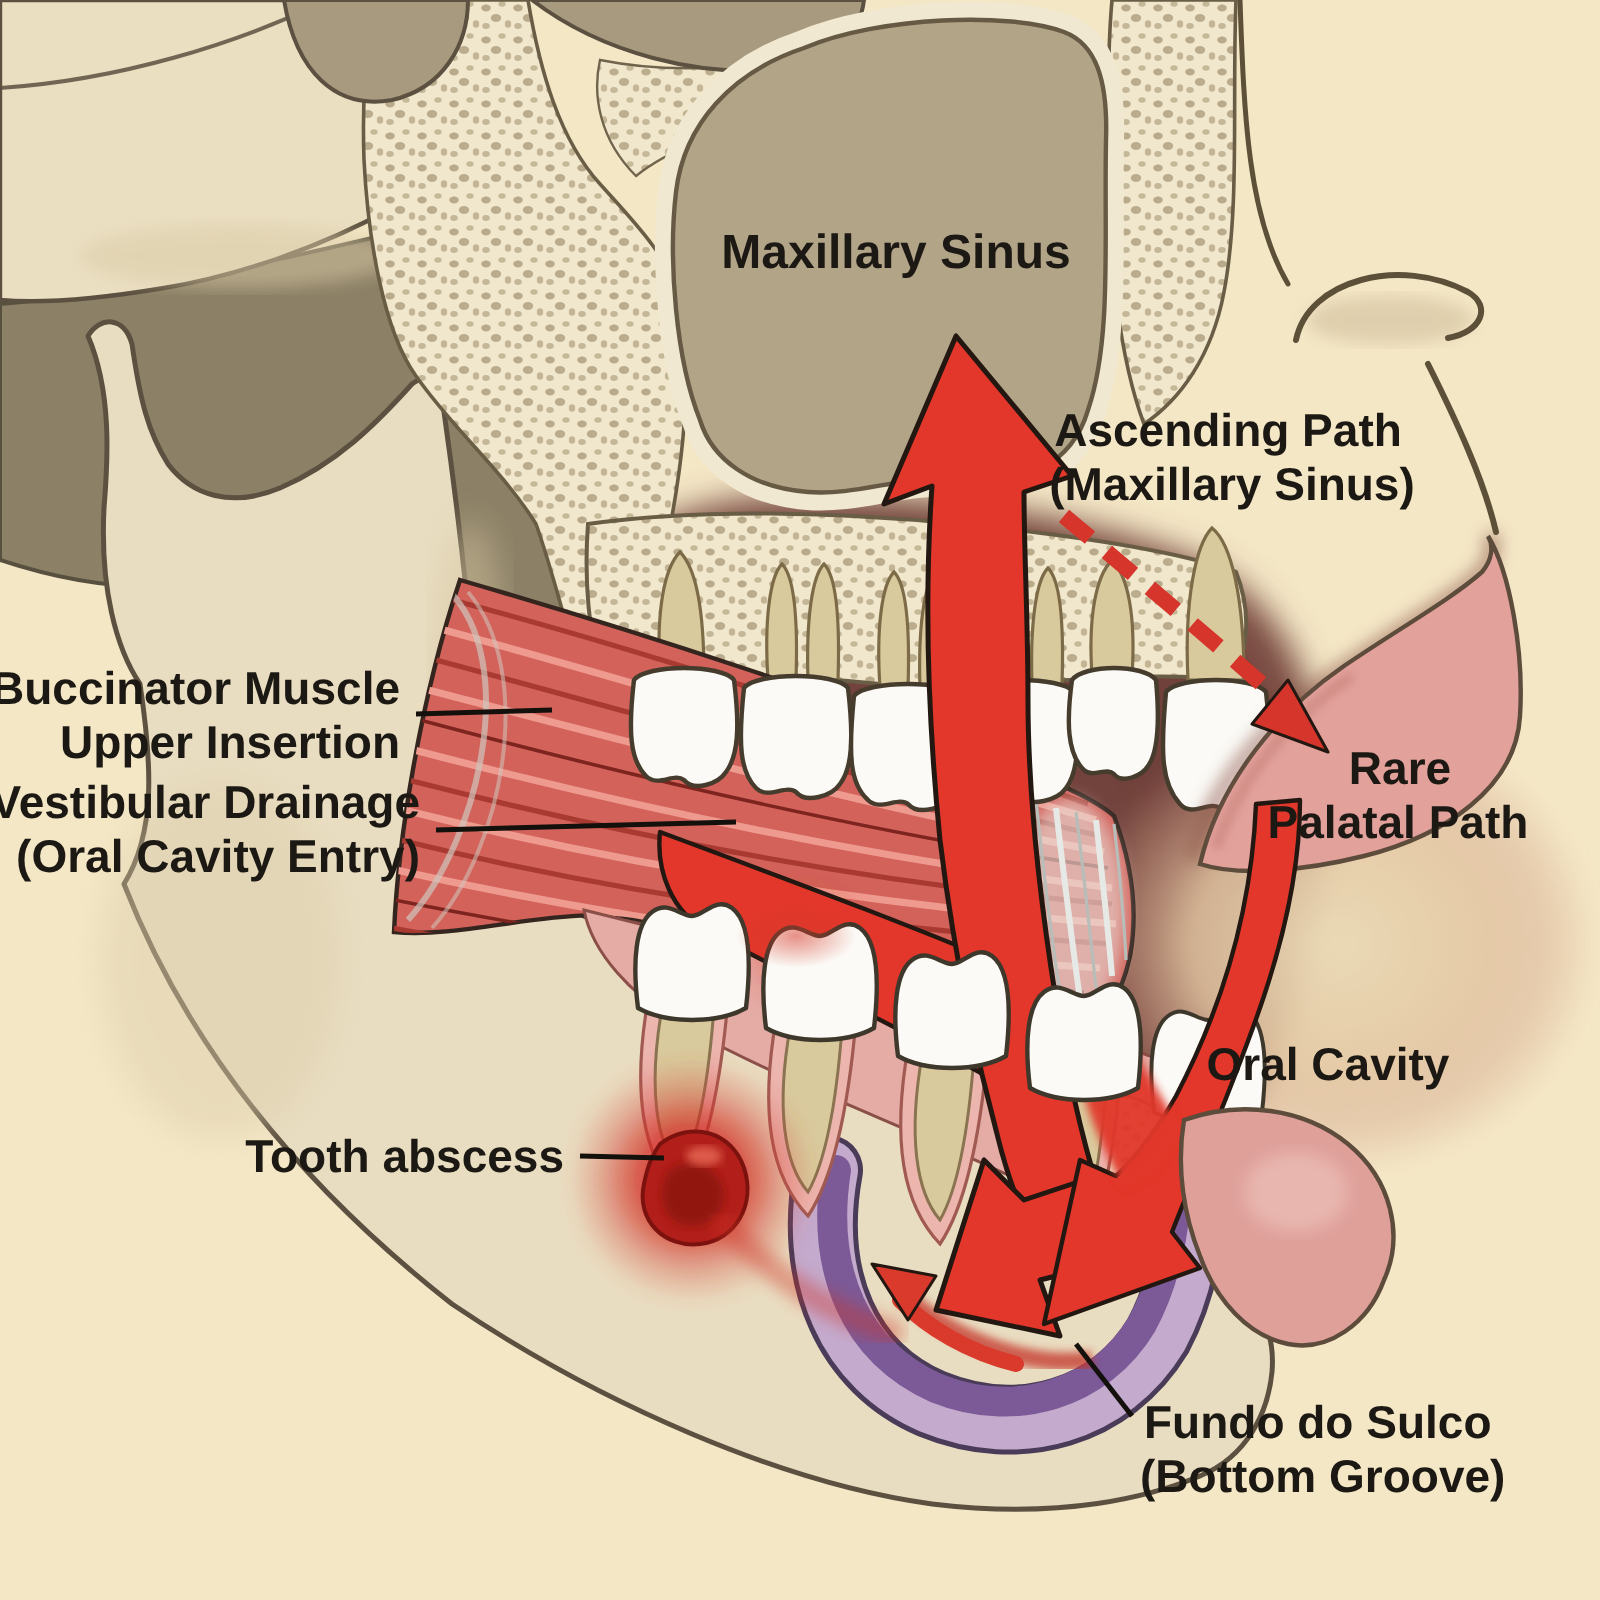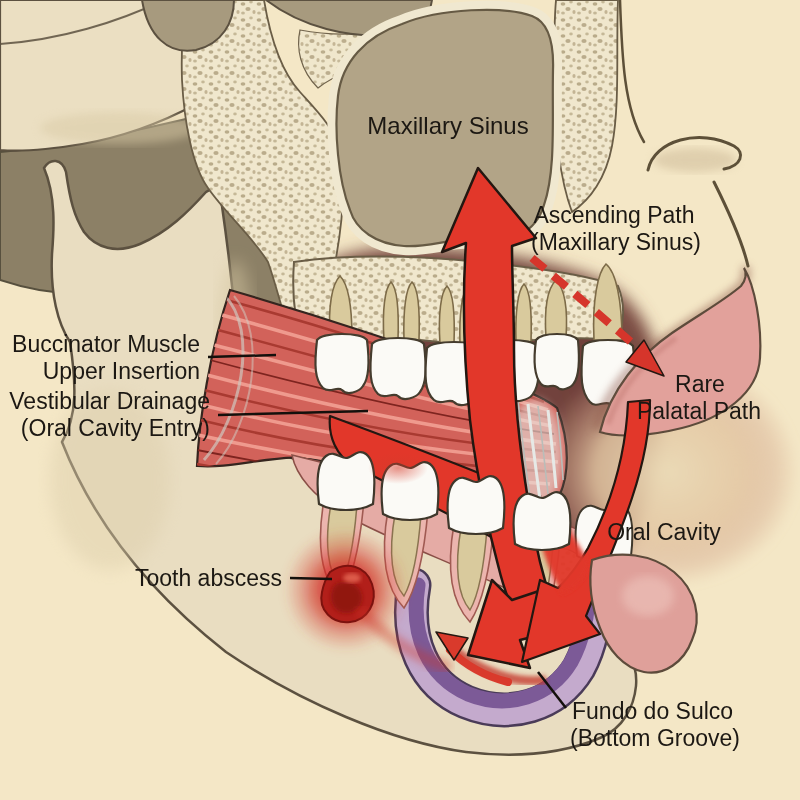--- a/index.html
+++ b/index.html
@@ -1,16 +1,16 @@
 <!DOCTYPE html>
 <html><head>
 <meta charset="utf-8">
 <style>
   html,body{margin:0;padding:0;background:#f4e7c6;}
-  .stage{width:800px;height:800px;position:relative;overflow:hidden;}
+  .stage{width:800px;height:800px;position:relative;overflow:hidden;font-weight:bold;}
   svg{display:block;}
   text{font-family:"Liberation Sans","DejaVu Sans",sans-serif;fill:#1c1813;}
   .lbl{font-size:23px;}
   .lbl-lg{font-size:24px;}
   .leader{stroke:#14100c;stroke-width:2.5;fill:none;}
 </style>
 </head>
 <body>
 
 <div class="stage">

